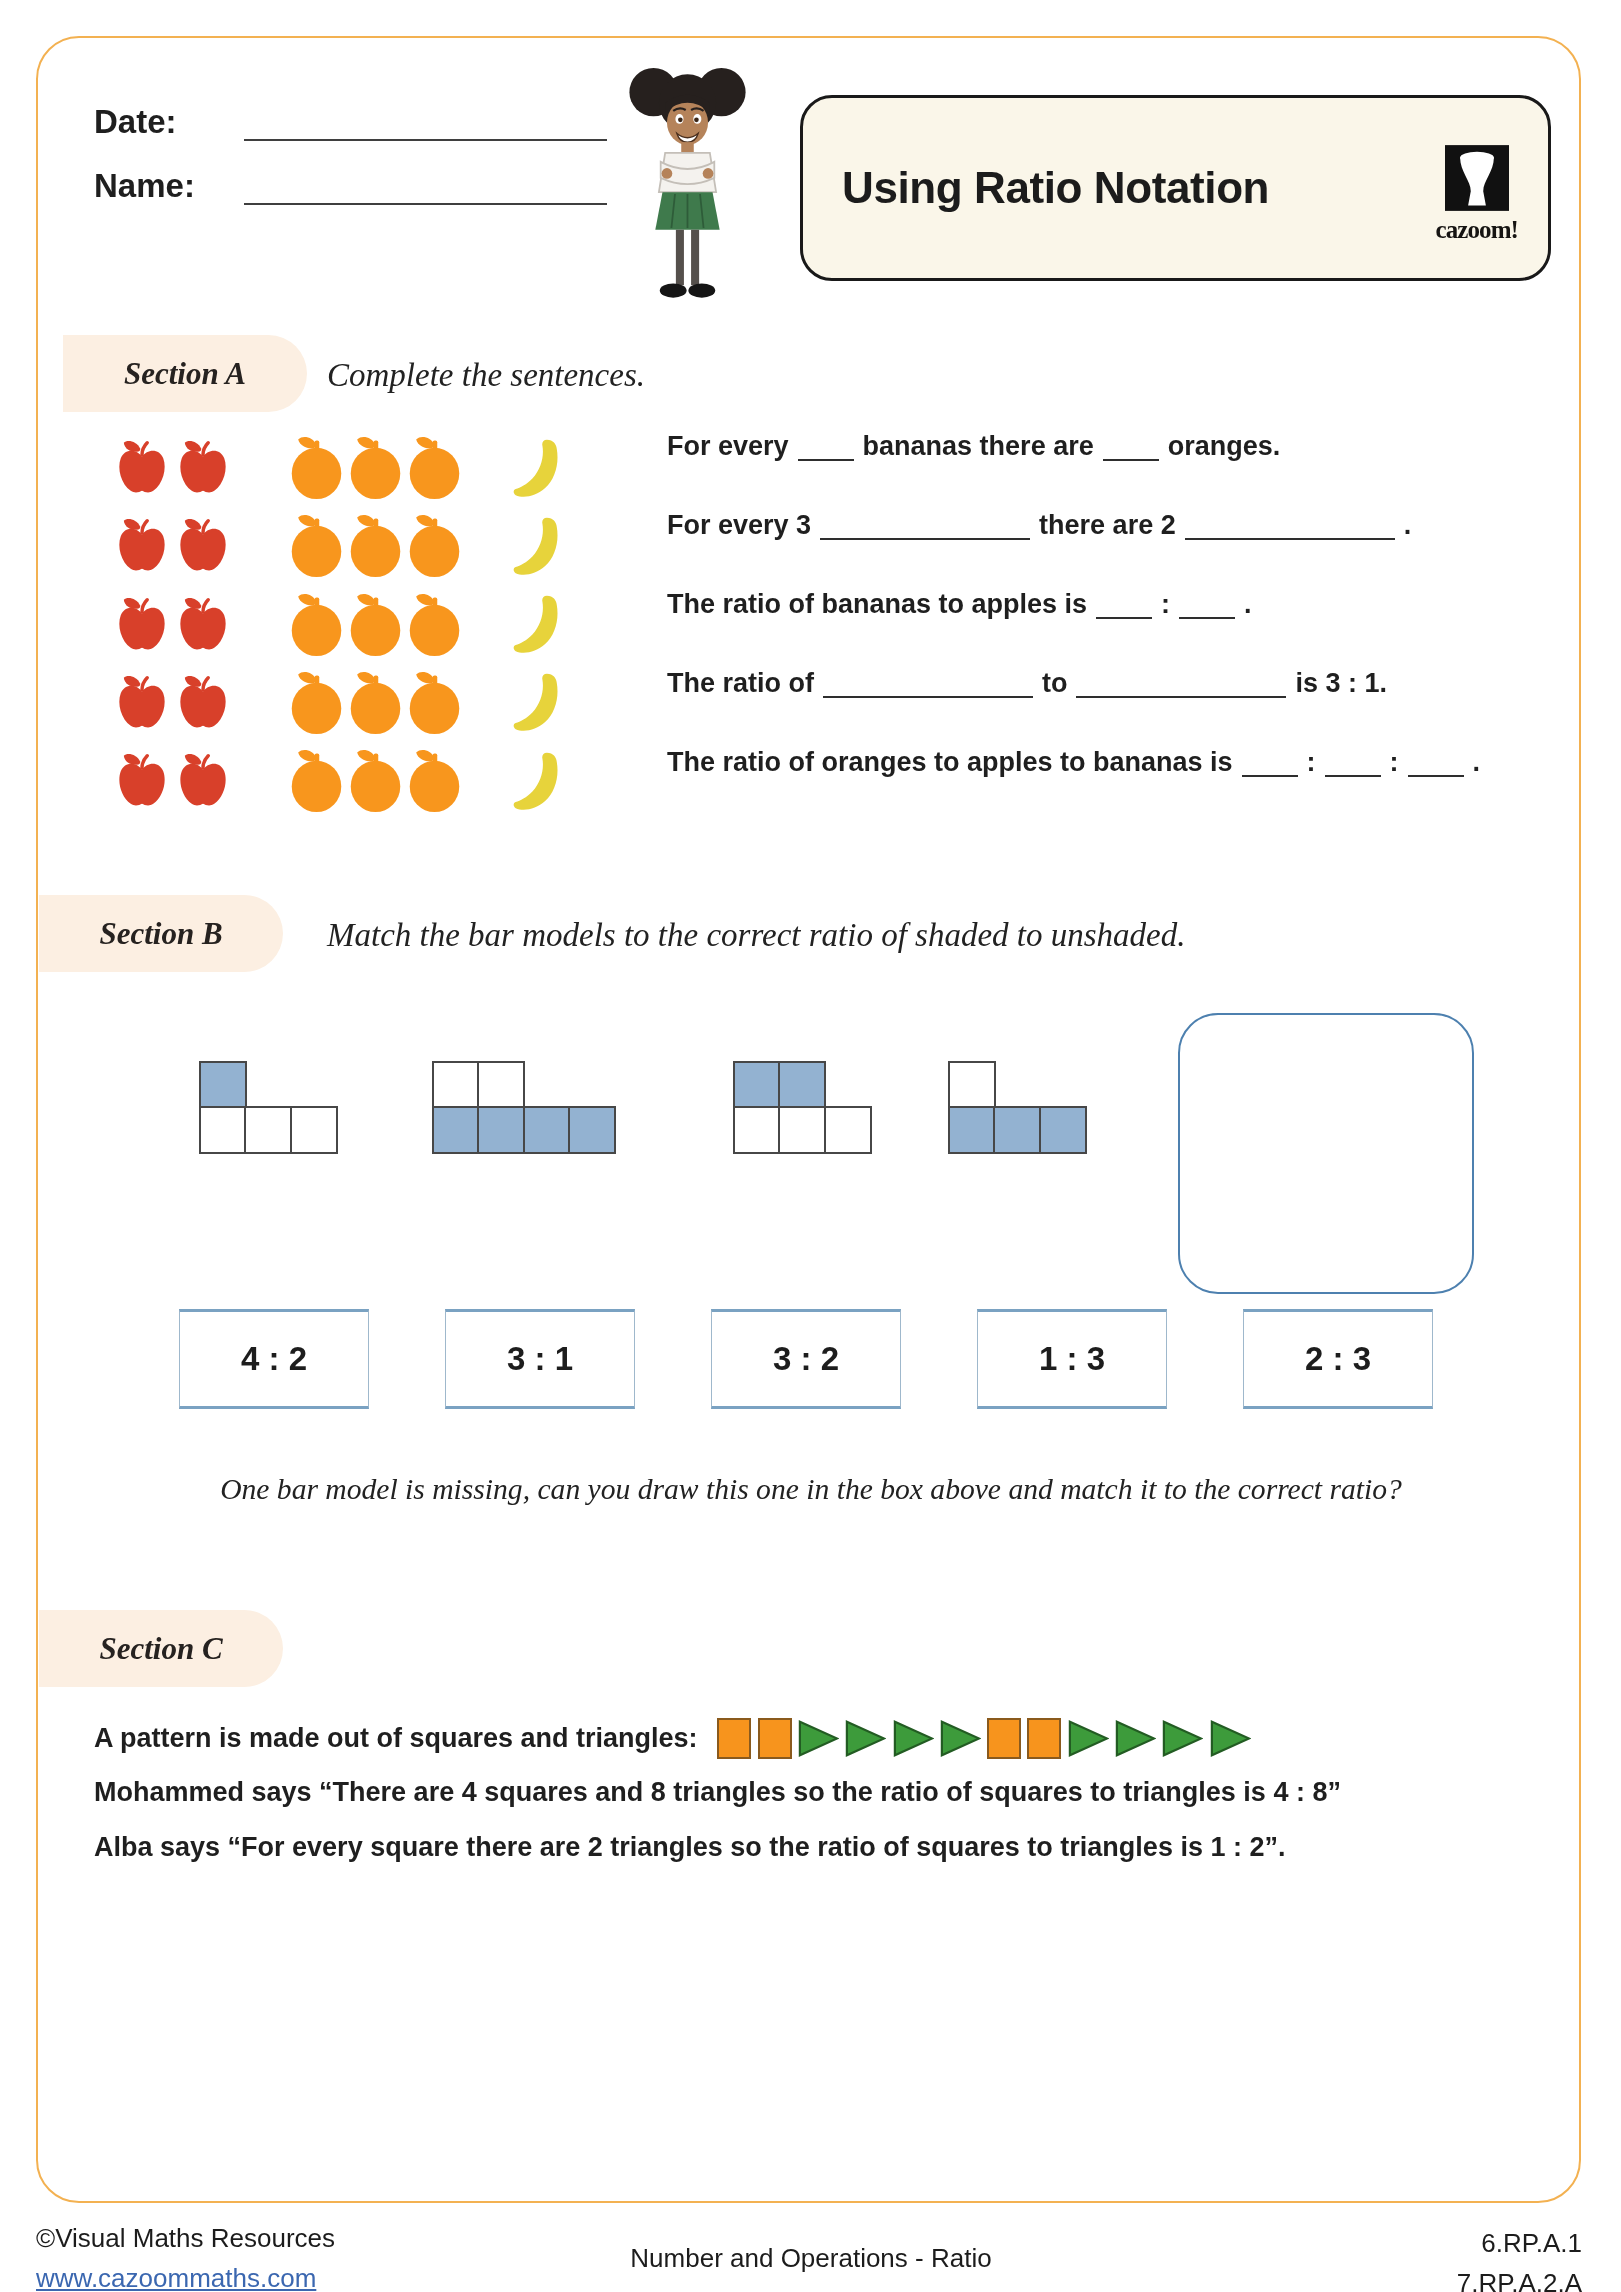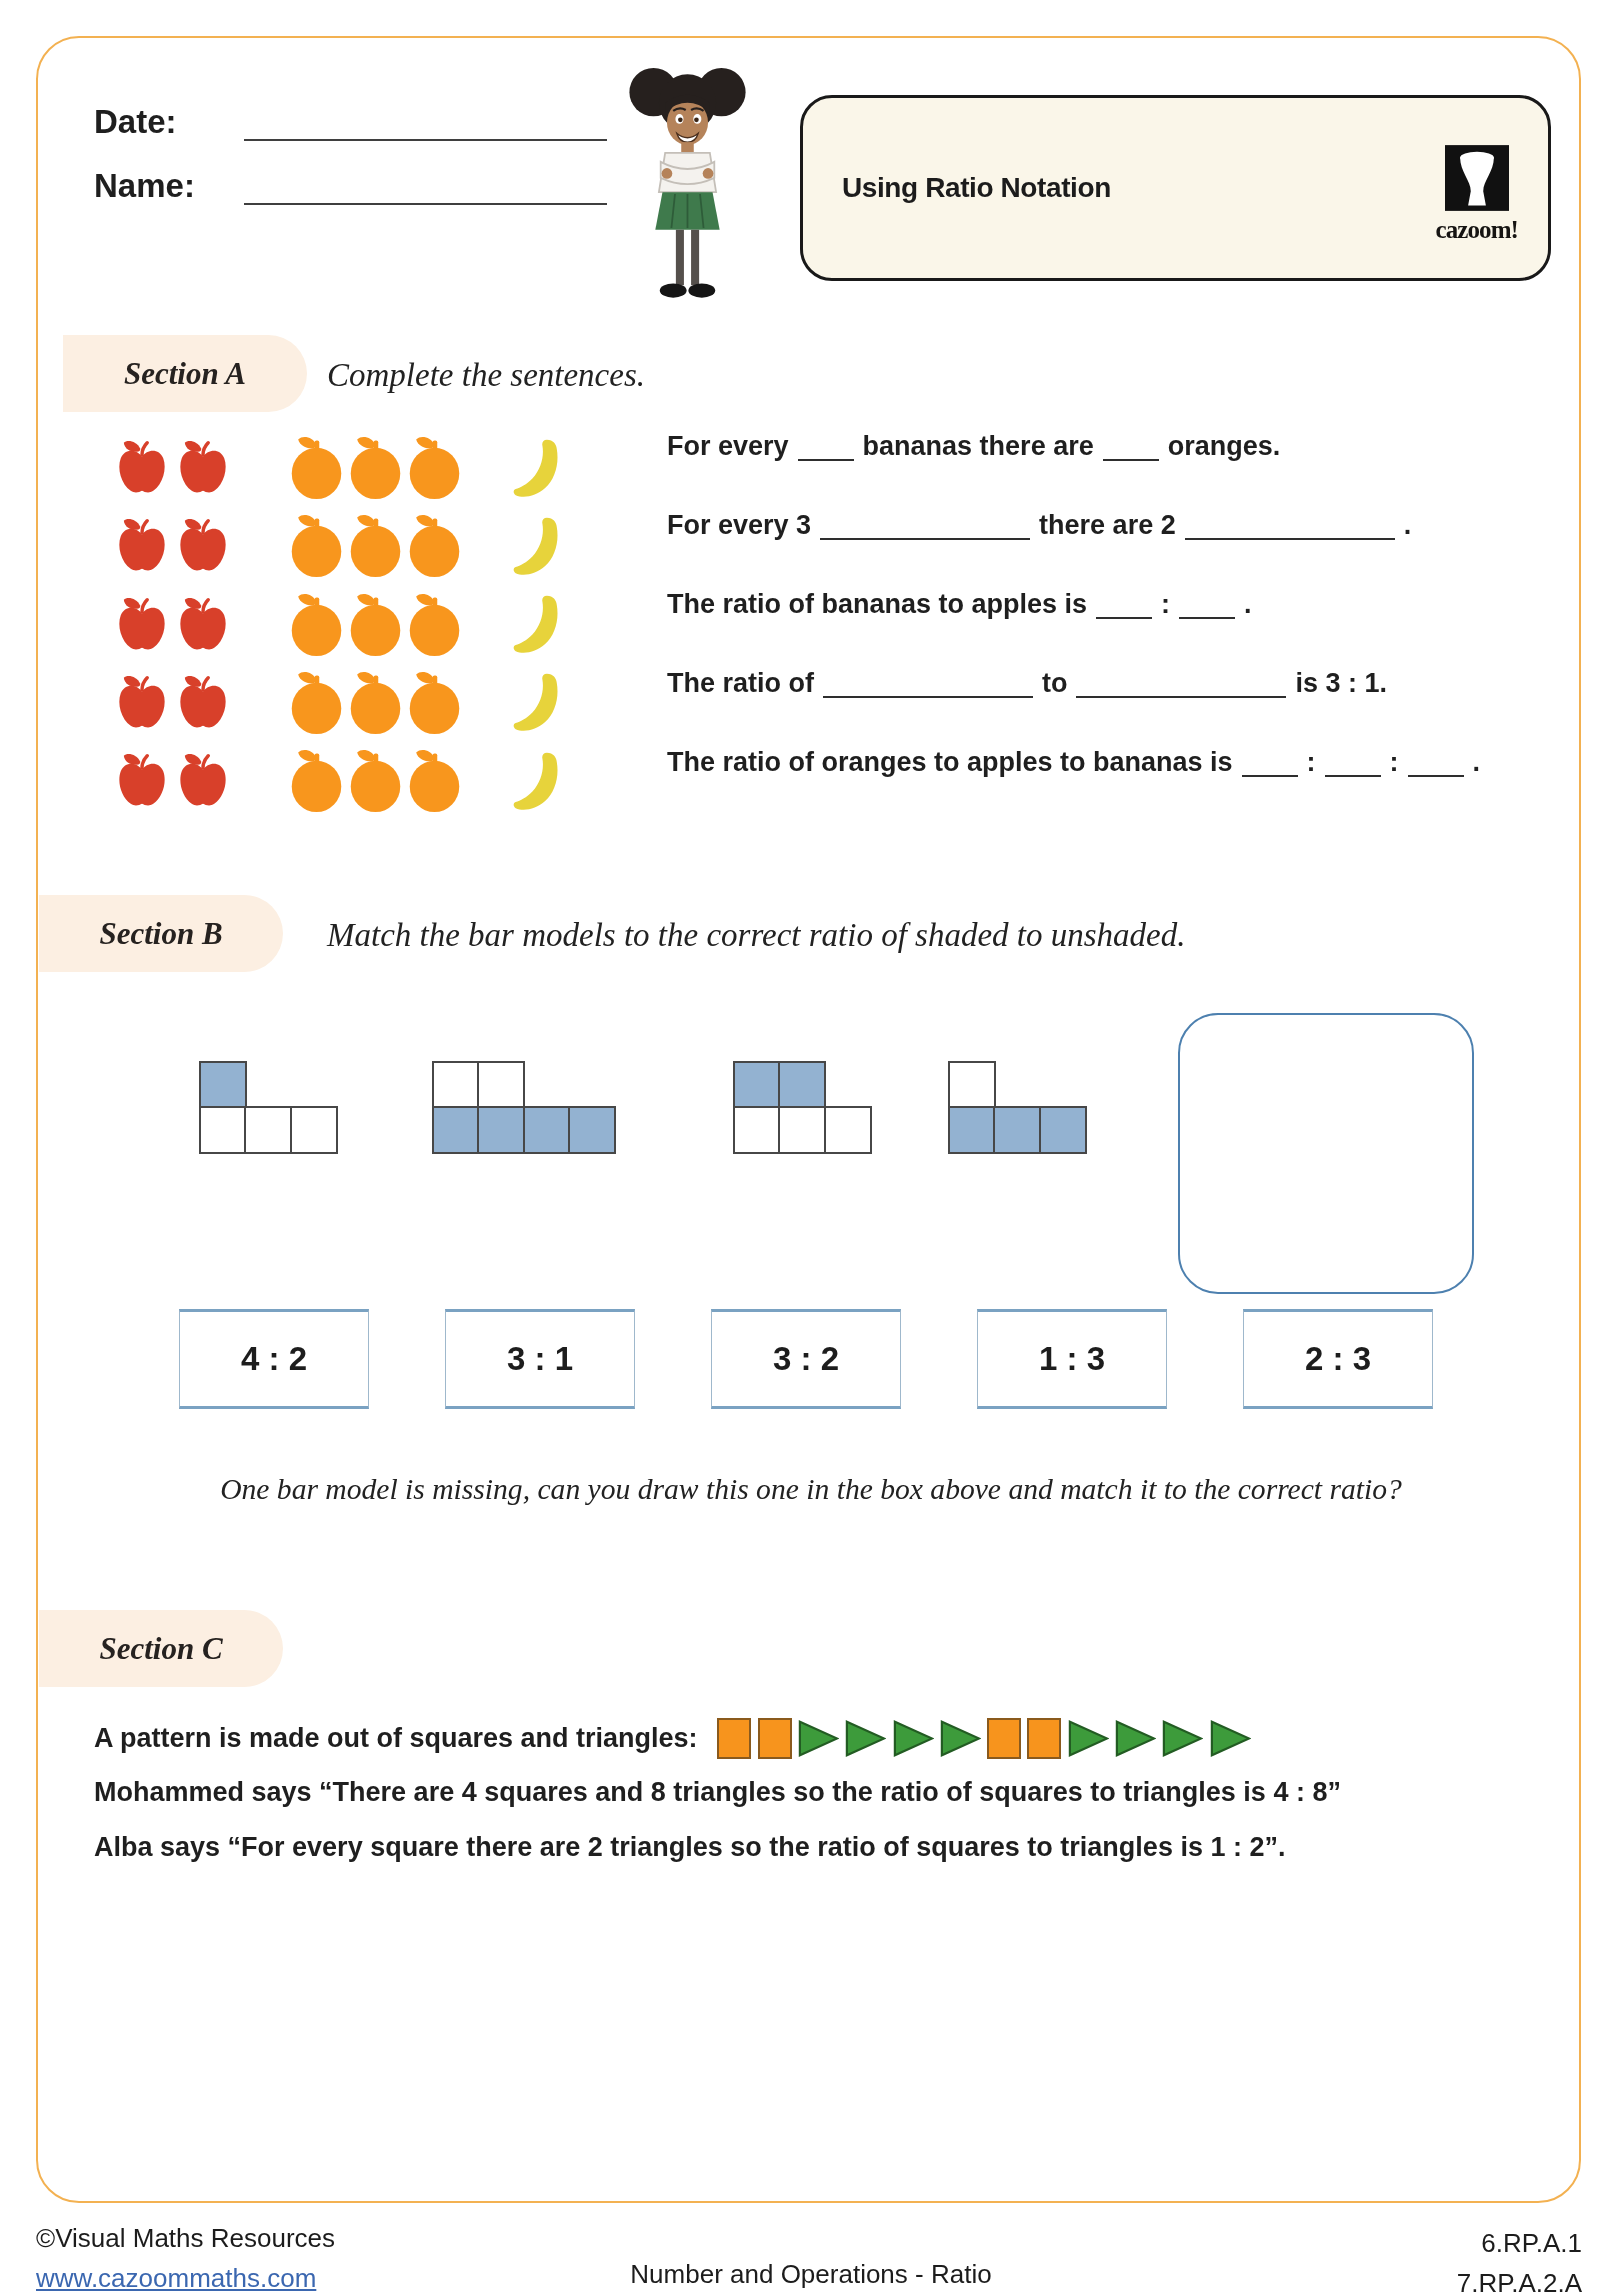--- a/index.html
+++ b/index.html
@@ -16,21 +16,21 @@
   .namedate{position:absolute;left:94px;top:100px;}
   .nd-row{display:flex;align-items:flex-end;margin-bottom:23px;}
   .nd-label{font-size:33px;font-weight:bold;width:150px;}
   .write-line{display:inline-block;width:363px;height:39px;border-bottom:2.7px solid #3f3f3f;}
   .mascot{position:absolute;left:616px;top:56px;}
   .title-box{
     position:absolute;left:800px;top:95px;width:751px;height:186px;box-sizing:border-box;
     background:#faf6e9;border:3.6px solid #191919;border-radius:32px;
     display:flex;align-items:center;justify-content:space-between;padding:0 30px 0 39px;
   }
-  .title{font-size:28px;font-weight:bold;color:#1c1c1c;letter-spacing:-0.4px;}
+  .title{font-size:44px;font-weight:bold;color:#1c1c1c;letter-spacing:-0.4px;}
   .logo{display:flex;flex-direction:column;align-items:center;margin-top:12.5px;}
   .logo-text{font-family:"Liberation Serif",serif;font-weight:bold;font-size:25px;letter-spacing:-0.9px;color:#161412;margin-top:1.8px;}
   
   .pill{
     position:absolute;left:39px;width:244px;height:77px;background:#fcefe2;
     border-radius:0 39px 39px 0;display:flex;align-items:center;justify-content:center;
     font-family:"Liberation Serif",serif;font-style:italic;font-weight:bold;font-size:31px;color:#262220;
   }
   .pill-a{top:335px;margin-left:24px;}
   .pill-b{top:895px;}
@@ -94,21 +94,21 @@
     display:inline-block;width:34px;height:41px;box-sizing:border-box;
     background:#f7941d;border:2.7px solid #8a5a1d;
   }
   .ptri{display:inline-flex;}
   
   .footer-left{position:absolute;left:36px;top:2223px;font-size:26px;color:#1c1c1c;}
   .site{
     display:inline-block;margin-top:9px;color:#3b67b0;text-decoration:underline;
     border-bottom:1.8px solid #3b67b0;padding-bottom:0.9px;cursor:pointer;
   }
-  .footer-center{position:absolute;left:0;right:0;top:2243px;text-align:center;font-size:26px;color:#1c1c1c;margin-top:16px;}
+  .footer-center{position:absolute;left:0;right:0;top:2243px;text-align:center;font-size:26px;color:#1c1c1c;}
   .footer-right{position:absolute;right:40px;top:2223px;text-align:right;font-size:26px;line-height:40px;color:#1c1c1c;}
 </style>
 </head>
 <body>
 
 <div class="page">
   <div class="page-border"></div>
 
   <div class="namedate">
     <div class="nd-row">

